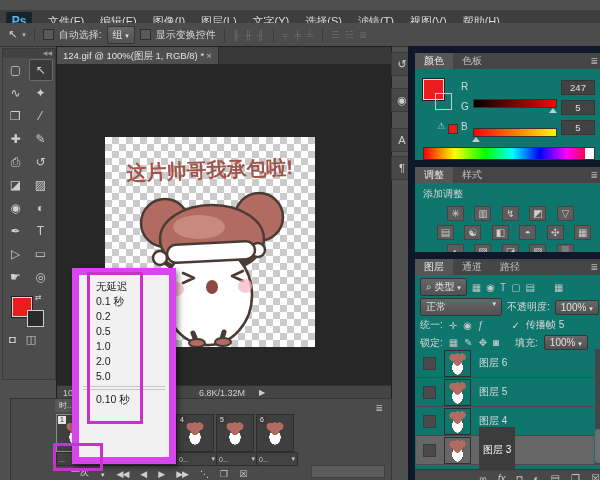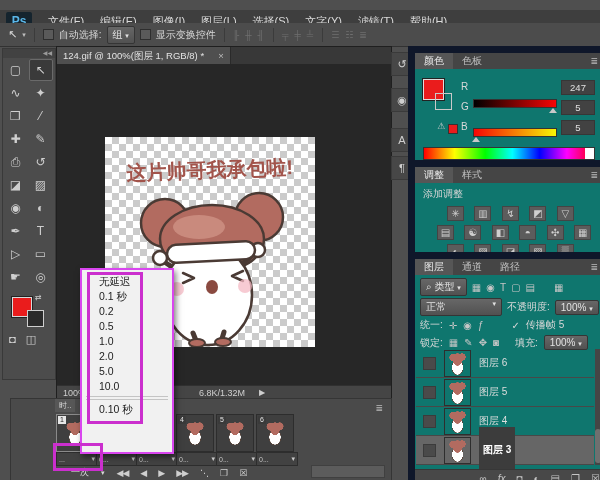--- a/index.html
+++ b/index.html
@@ -27,21 +27,21 @@
   .tool{width:22px;height:20px;display:flex;align-items:center;justify-content:center;color:#cfcfcf;font-size:12px}
   .tool.active{background:#3a3a3a;border:1px solid #6a6a6a;border-radius:2px}
   .fgswatch{left:9px;top:248px;width:18px;height:18px;background:#ea1c1c;border:1px solid #d9d9d9;box-shadow:0 0 0 1px #222}
   .bgswatch{left:24px;top:261px;width:15px;height:15px;background:#2b2b2b;border:1px solid #cfcfcf}
   .swap{left:32px;top:244px;font-size:8px;color:#cfcfcf}
   .tb-bottom{left:6px;top:284px;width:40px;display:flex;gap:10px;color:#cfcfcf;font-size:11px}
   
   .docwin{left:56px;top:46px;width:334px;height:352px;background:#272727;border:1px solid #1f1f1f}
   .tabbar{height:17px;background:#383838;display:flex}
   .doctab{background:#4f4f4f;color:#e3e3e3;font-size:9.5px;padding:0 6px;line-height:17px;
-          border-right:1px solid #2a2a2a;display:flex;gap:14px;align-items:center}
+          border-right:1px solid #2a2a2a;display:flex;gap:2px;align-items:center}
   .statusbar{position:absolute;left:0;bottom:0;width:100%;height:13px;background:#454545;
              border-top:1px solid #303030;font-size:9px;color:#cfcfcf;display:flex;align-items:center}
   .checker{background-image:conic-gradient(#cbcbcb 90deg,#ffffff 90deg 180deg,#cbcbcb 180deg 270deg,#ffffff 270deg);
            background-size:14px 14px}
   .checker-sm{background-image:conic-gradient(#cbcbcb 90deg,#ffffff 90deg 180deg,#cbcbcb 180deg 270deg,#ffffff 270deg);
            background-size:6px 6px}
   .artwork{left:105px;top:137px;width:210px;height:210px}
   .blob{background:
      radial-gradient(circle at 32% 26%,#b26b60 0 14%,transparent 15%),
      radial-gradient(circle at 68% 24%,#b26b60 0 14%,transparent 15%),
@@ -70,38 +70,39 @@
   .ftico{color:#c6c6c6;font-size:10px}
   
   .timeline{left:10px;top:398px;width:380px;height:82px;background:#4a4a4a;border:1px solid #353535}
   .frame{position:absolute;top:15px;width:36px;height:36px;background:#3f3f3f;border:1px solid #2d2d2d}
   .fbadge{position:absolute;left:1px;top:1px;font-size:7px;background:#3a3a3a;color:#e6e6e6;padding:0 2px;line-height:8px}
   .fthumb{position:absolute;left:5px;top:5px;width:26px;height:26px}
   .fdelay{position:absolute;top:53px;width:36px;height:12px;background:#424242;border:1px solid #2d2d2d;
           color:#c9c9c9;font-size:7px;display:flex;align-items:center;justify-content:space-between;padding:0 2px}
   .pbico{color:#cfcfcf;font-size:9px;letter-spacing:-1px}
   
-  .popup{left:80px;top:268px;width:90px;height:178px;background:#f1f1f1;border:2px solid #d946ef;
+  .popup{left:72px;top:268px;width:90px;height:178px;background:#f1f1f1;border:7px solid #d946ef;
          box-shadow:2px 3px 6px rgba(0,0,0,.5);z-index:50;font-size:10.5px;color:#1c1c1c;padding-top:4px}
   .pitem{height:15px;line-height:15px;padding-left:17px}
   .psep{height:1px;background:#c4c4c4;margin:2px 4px}
   .magenta{border:3px solid #cb2fce;z-index:60;background:transparent}
 </style>
 </head>
 <body>
 
 <div class="abs menubar">
   <div class="pslogo">Ps</div>
   <span class="menu-item">文件(F)</span>
   <span class="menu-item">编辑(E)</span>
   <span class="menu-item">图像(I)</span>
   <span class="menu-item">图层(L)</span>
+  <span class="menu-item">文字(Y)</span>
   <span class="menu-item">选择(S)</span>
-  <span class="menu-item">文字(Y)</span>
   <span class="menu-item">滤镜(T)</span>
+  <span class="menu-item">视图(V)</span>
   <span class="menu-item">帮助(H)</span>
 </div>
 
 <div class="abs optionsbar">
   <span style="margin-left:8px;font-size:11px">↖</span>
   <span style="font-size:7px;color:#bdbdbd">▾</span>
   <span class="vsep"></span>
   <span class="chk"></span>
   <span>自动选择:</span>
   <span class="chipsel">
@@ -337,21 +338,21 @@
     <span class="lname">图层 5</span>
   </div>
   <div class="lrow" style="top:148px">
     <span class="eyebox"></span>
     <span class="lthumb checker-sm blob"></span>
     <span class="lname">图层 4</span>
   </div>
   <div class="lrow" style="top:177px;background:#666666">
     <span class="eyebox"></span>
     <span class="lthumb checker-sm blob"></span>
-    <span class="lname" style="background:#3c3c3c;padding:16px 4px;font-weight:bold;color:#fff">图层 3</span>
+    <span class="lname" style="background:#3c3c3c;padding:16px 4px;font-weight:normal;color:#fff">图层 3</span>
   </div>
 
   <div class="abs" style="right:1px;top:90px;width:6px;height:116px;background:#454545">
     <div class="abs" style="left:0;bottom:2px;width:6px;height:34px;background:#6f6f6f;border-radius:3px"></div>
   </div>
 
   <div class="abs" style="left:0;bottom:0;width:185px;height:17px;background:#484848;border-top:1px solid #373737;display:flex;align-items:center;justify-content:flex-end;gap:11px;padding-right:10px">
     <span class="ftico">∞</span>
     <span class="ftico" style="font-style:italic">fx</span>
     <span class="ftico">◘</span>
@@ -408,21 +409,21 @@
   </div>
   <div class="frame" style="left:245px">
     <span class="fbadge">6</span>
     <span class="fthumb checker-sm blob"></span>
   </div>
   <div class="fdelay" style="left:245px">
     <span>0...</span>
     <span>▾</span>
   </div>
 
-  <div class="abs" style="left:60px;top:67px;display:flex;align-items:center;gap:12px">
+  <div class="abs" style="left:60px;top:67px;display:flex;align-items:flex-end;gap:12px">
     <span style="font-size:9px;color:#e0e0e0">一次</span>
     <span style="font-size:7px">▾</span>
     <span class="pbico">◀◀</span>
     <span class="pbico">◀</span>
     <span class="pbico">▶</span>
     <span class="pbico">▶▶</span>
     <span class="pbico">⋱</span>
     <span class="pbico">❐</span>
     <span class="pbico">☒</span>
   </div>
@@ -430,20 +431,19 @@
 </div>
 
 <div class="abs popup">
   <div class="pitem">无延迟</div>
   <div class="pitem">0.1 秒</div>
   <div class="pitem">0.2</div>
   <div class="pitem">0.5</div>
   <div class="pitem">1.0</div>
   <div class="pitem">2.0</div>
   <div class="pitem">5.0</div>
-  <div class="pitem">10.0</div>
   <div class="psep"></div>
   <div class="psep"></div>
   <div class="pitem">0.10 秒</div>
 </div>
 
 <div class="abs magenta" style="left:87px;top:272px;width:50px;height:146px"></div>
 <div class="abs magenta" style="left:53px;top:443px;width:44px;height:22px"></div>
 
 </body></html>

